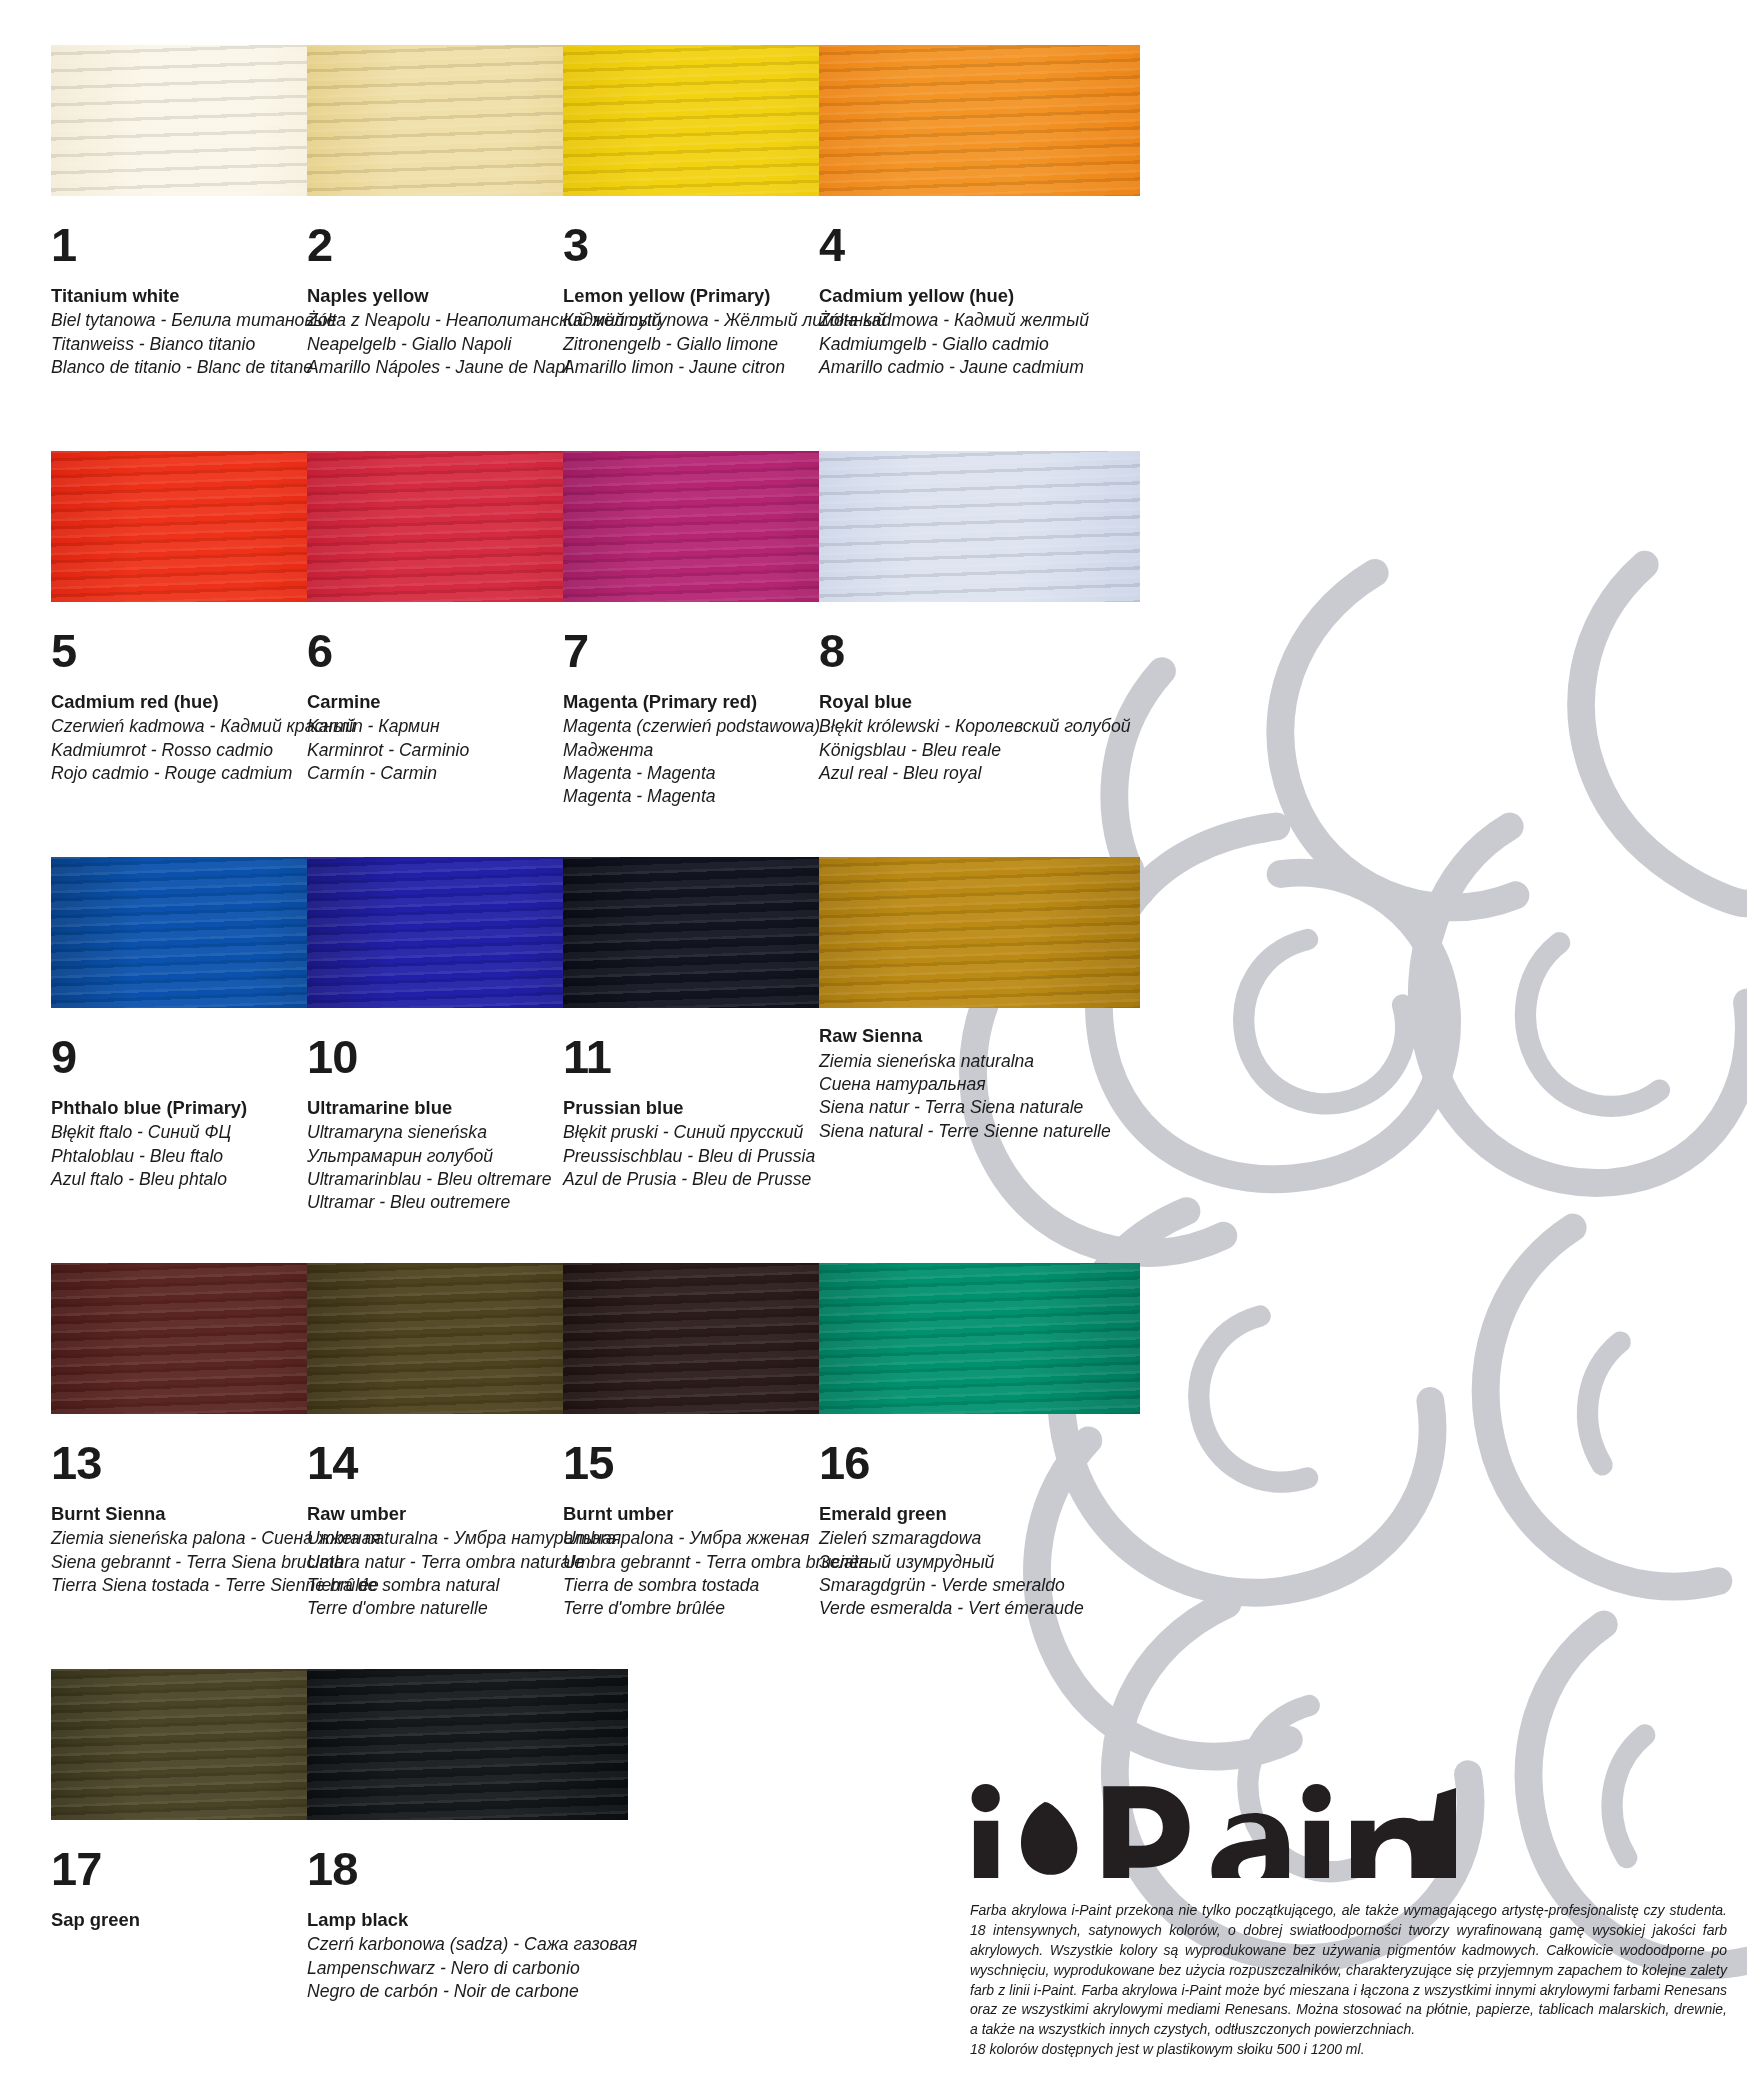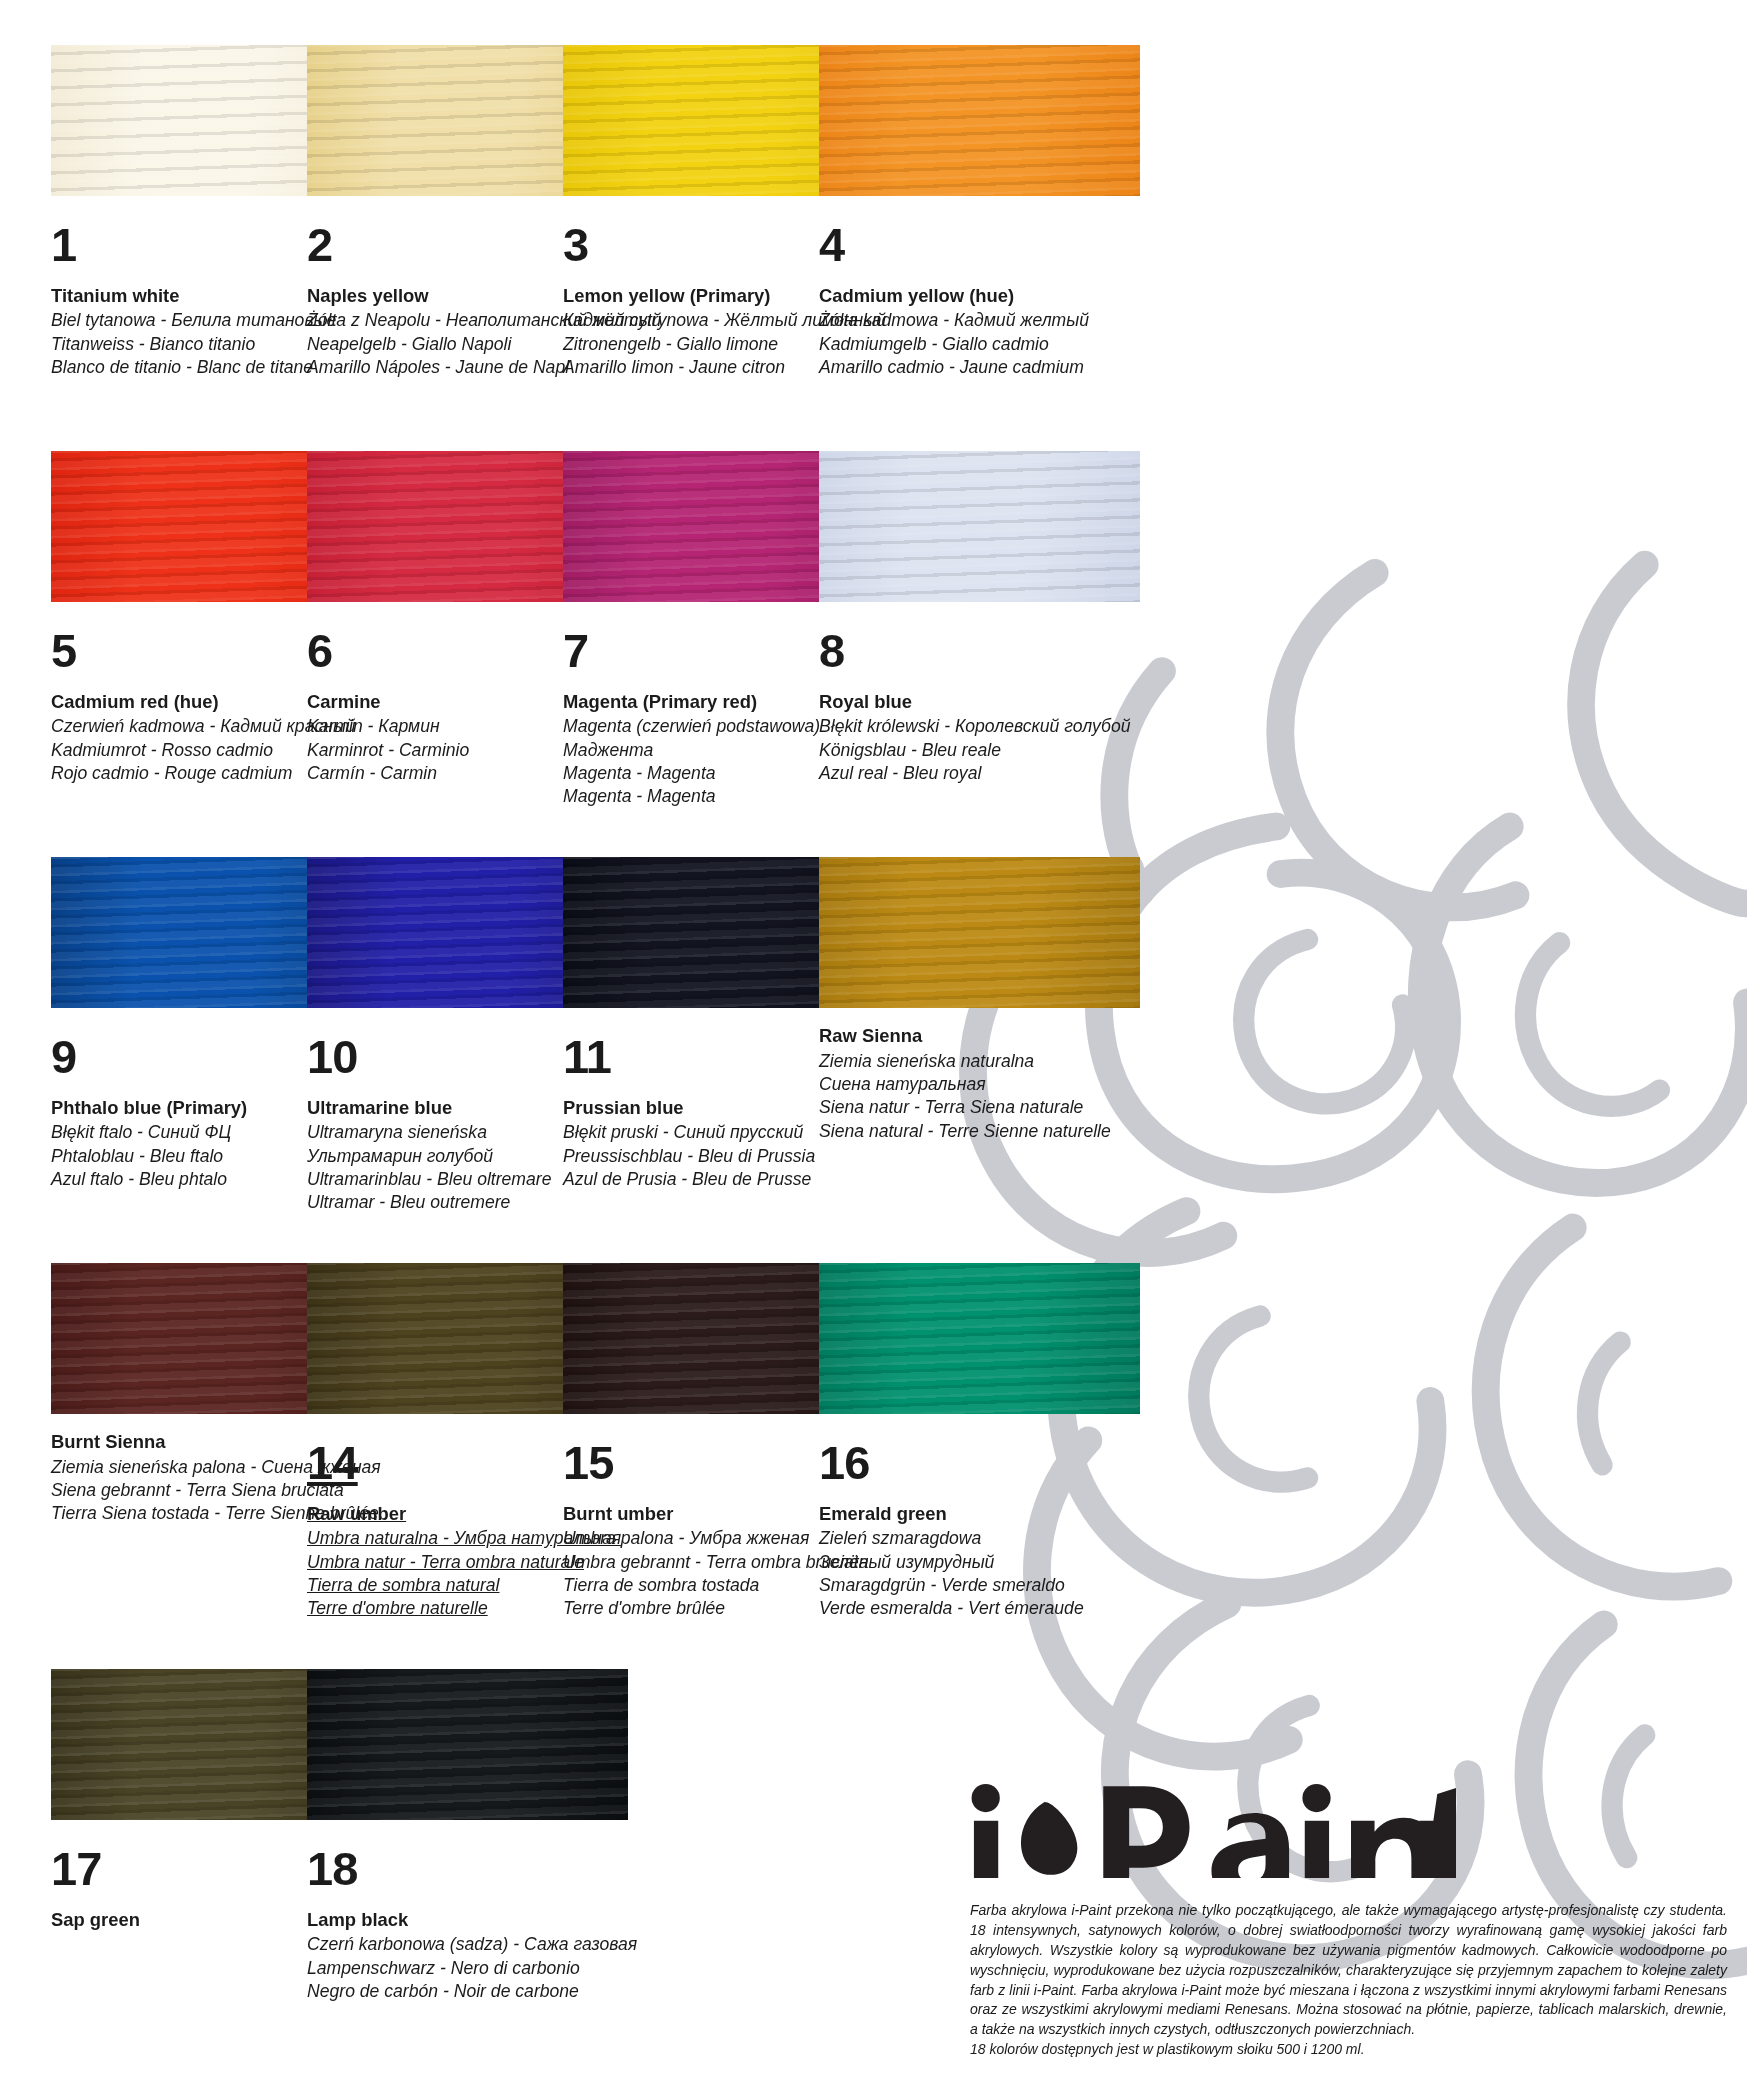--- a/index.html
+++ b/index.html
@@ -274,28 +274,29 @@
         <div class="swatch-alt">Ziemia sieneńska naturalna</div>
         <div class="swatch-alt">Сиена натуральная</div>
         <div class="swatch-alt">Siena natur - Terra Siena naturale</div>
         <div class="swatch-alt">Siena natural - Terre Sienne naturelle</div>
       </div>
     </div>
     <div class="swatch-cell" style="left: 51px; top: 1263px;">
       <div class="swatch-chip" style="background: rgb(91, 37, 34);">
         <div class="tex" style="background: repeating-linear-gradient(178deg, rgba(255, 255, 255, 0.1) 0px, rgba(255, 255, 255, 0.1) 2.5px, rgba(0, 0, 0, 0) 2.5px, rgba(0, 0, 0, 0) 7.4px, rgba(0, 0, 0, 0.09) 7.4px, rgba(0, 0, 0, 0.09) 10.6px, rgba(255, 255, 255, 0.05) 10.6px, rgba(255, 255, 255, 0.05) 17px), linear-gradient(95deg, rgb(73, 27, 25) 0%, rgb(91, 37, 34) 28%, rgb(91, 37, 34) 64%, rgb(73, 27, 25) 100%);"></div>
       </div>
+      <div class="swatch-number">13</div>
       <div class="swatch-name">Burnt Sienna</div>
       <div class="swatch-alt-list">
         <div class="swatch-alt">Ziemia sieneńska palona - Сиена жженая</div>
         <div class="swatch-alt">Siena gebrannt - Terra Siena bruciata</div>
         <div class="swatch-alt">Tierra Siena tostada - Terre Sienne brûlée</div>
       </div>
     </div>
-    <div class="swatch-cell" style="left: 307px; top: 1263px; text-decoration: underline;">
+    <div class="swatch-cell" style="left: 307px; top: 1263px;">
       <div class="swatch-chip" style="background: rgb(78, 67, 31);">
         <div class="tex" style="background: repeating-linear-gradient(178deg, rgba(255, 255, 255, 0.1) 0px, rgba(255, 255, 255, 0.1) 2.5px, rgba(0, 0, 0, 0) 2.5px, rgba(0, 0, 0, 0) 7.4px, rgba(0, 0, 0, 0.09) 7.4px, rgba(0, 0, 0, 0.09) 10.6px, rgba(255, 255, 255, 0.05) 10.6px, rgba(255, 255, 255, 0.05) 17px), linear-gradient(95deg, rgb(59, 50, 22) 0%, rgb(78, 67, 31) 28%, rgb(78, 67, 31) 64%, rgb(59, 50, 22) 100%);"></div>
       </div>
       <div class="swatch-number">14</div>
       <div class="swatch-name">Raw umber</div>
       <div class="swatch-alt-list">
         <div class="swatch-alt">Umbra naturalna - Умбра натуральная</div>
         <div class="swatch-alt">Umbra natur - Terra ombra naturale</div>
         <div class="swatch-alt">Tierra de sombra natural</div>
         <div class="swatch-alt">Terre d'ombre naturelle</div>

